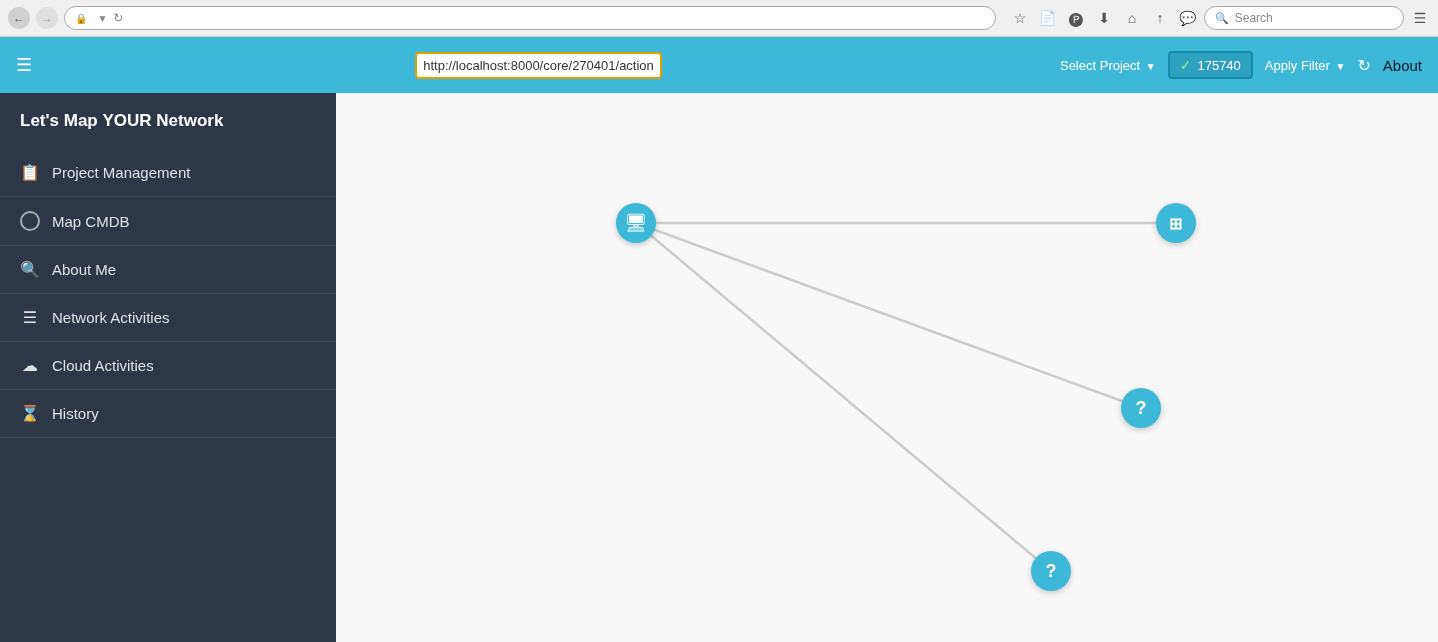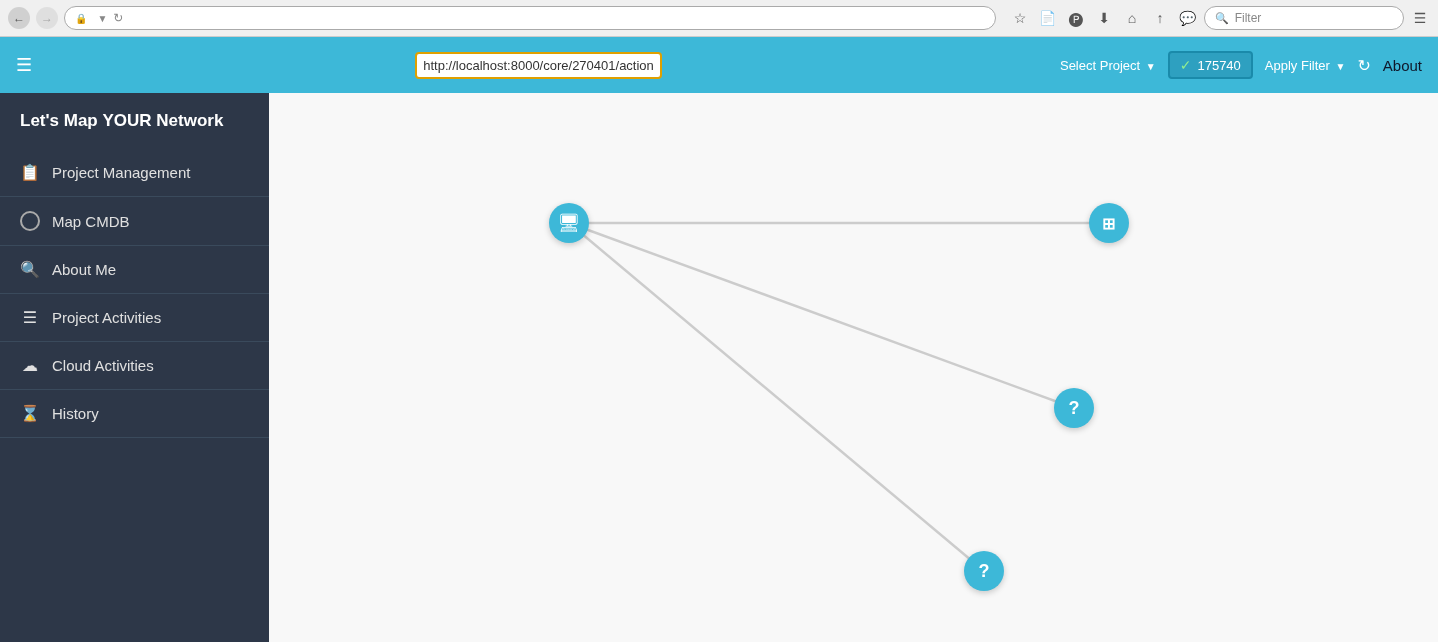--- a/index.html
+++ b/index.html
@@ -118,21 +118,21 @@
 
     
     .main-content {
       display: flex;
       flex: 1;
       overflow: hidden;
     }
 
     
     .sidebar {
-      width: 269px;
+      width: 336px;
       background: #2d3748;
       color: white;
       flex-shrink: 0;
       display: flex;
       flex-direction: column;
     }
     .sidebar-item {
       display: flex;
       align-items: center;
       padding: 14px 20px;
@@ -191,21 +191,21 @@
       <span class="browser-icon">☆</span>
       <span class="browser-icon">📄</span>
       <span class="browser-icon">🅟</span>
       <span class="browser-icon">⬇</span>
       <span class="browser-icon">⌂</span>
       <span class="browser-icon">↑</span>
       <span class="browser-icon">💬</span>
     </div>
     <div class="search-bar">
       <span class="search-icon-chr">🔍</span>
-      <span>Filter</span>
+      <span>Search</span>
     </div>
     <span class="browser-icon">☰</span>
   </div>
 </div>
 
 <div class="app-wrapper">
 
   <div class="top-bar">
     <button class="hamburger-btn">☰</button>
     <div class="url-display">
@@ -243,21 +243,21 @@
       <div class="sidebar-item">
         <span class="sidebar-icon" style="width:20px;height:20px;border-radius:50%;border:2px solid #aaa;display:inline-flex;align-items:center;justify-content:center;font-size:10px;"></span>
         <span>Map CMDB</span>
       </div>
       <div class="sidebar-item">
         <span class="sidebar-icon">🔍</span>
         <span>About Me</span>
       </div>
       <div class="sidebar-item">
         <span class="sidebar-icon">☰</span>
-        <span>Project Activities</span>
+        <span>Network Activities</span>
       </div>
       <div class="sidebar-item">
         <span class="sidebar-icon">☁</span>
         <span>Cloud Activities</span>
       </div>
       <div class="sidebar-item">
         <span class="sidebar-icon">⌛</span>
         <span>History</span>
       </div>
 

